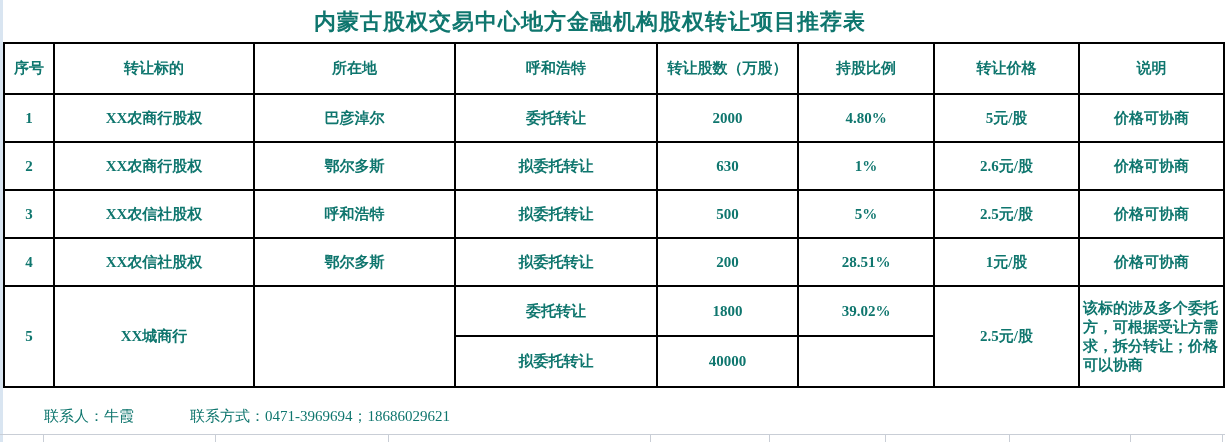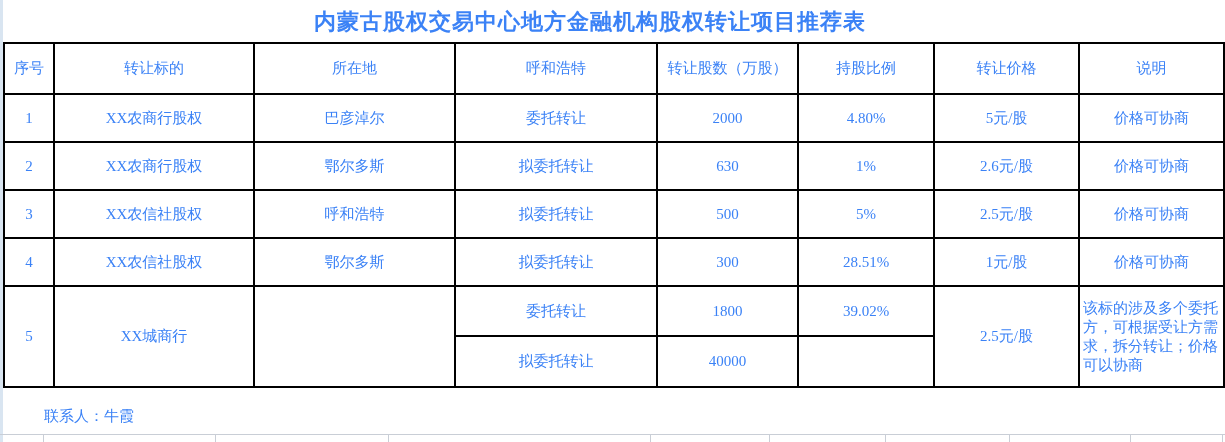--- a/index.html
+++ b/index.html
@@ -1,21 +1,21 @@
 <!DOCTYPE html>
 <html><head>
 <meta charset="utf-8">
 <style>
   html, body { margin:0; padding:0; background:#ffffff; }
   .stage {
     position:relative;
     width:1225px; height:442px;
     background:#ffffff;
     font-family:"Liberation Serif","DejaVu Serif",serif;
-    color:#3b82f6;
+    color:#0f766e;
     overflow:hidden;
   }
   .left-strip {
     position:absolute; left:0; top:0; width:3px; height:442px;
     background:#d9e5f1;
   }
   .doc-title {
     position:absolute; top:7px; left:0; width:1180px;
     text-align:center;
     font-size:22px; font-weight:bold;
@@ -25,21 +25,21 @@
   table.rec-table {
     position:absolute; left:3px; top:42px;
     width:1220px;
     border-collapse:collapse;
     table-layout:fixed;
   }
   .rec-table th, .rec-table td {
     border:2px solid #000000;
     padding:0;
     font-size:15px;
-    font-weight:normal;
+    font-weight:bold;
     text-align:center;
     vertical-align:middle;
     overflow:hidden;
     word-break:break-all;
   }
   tr.h-row   { height:51px; }
   tr.d-row   { height:48px; }
   tr.d-row5a { height:50px; }
   tr.d-row5b { height:51px; }
   td.note-long {
@@ -127,21 +127,21 @@
         <td>500</td>
         <td>5%</td>
         <td>2.5元/股</td>
         <td>价格可协商</td>
       </tr>
       <tr class="d-row">
         <td>4</td>
         <td>XX农信社股权</td>
         <td>鄂尔多斯</td>
         <td>拟委托转让</td>
-        <td>300</td>
+        <td>200</td>
         <td>28.51%</td>
         <td>1元/股</td>
         <td>价格可协商</td>
       </tr>
       <tr class="d-row5a">
         <td rowspan="2">5</td>
         <td rowspan="2">XX城商行</td>
         <td rowspan="2"></td>
         <td>委托转让</td>
         <td>1800</td>
@@ -152,20 +152,21 @@
       <tr class="d-row5b">
         <td>拟委托转让</td>
         <td>40000</td>
         <td></td>
       </tr>
     </tbody>
   </table>
 
   <div class="contact-row">
     <span>联系人：牛霞</span>
+    <span class="contact-phone">联系方式：0471-3969694；18686029621</span>
   </div>
 
   <div class="grid-hline"></div>
   <div class="grid-stub" style="left:43px"></div>
   <div class="grid-stub" style="left:215px"></div>
   <div class="grid-stub" style="left:388px"></div>
   <div class="grid-stub" style="left:650px"></div>
   <div class="grid-stub" style="left:769px"></div>
   <div class="grid-stub" style="left:885px"></div>
   <div class="grid-stub" style="left:1009px"></div>

